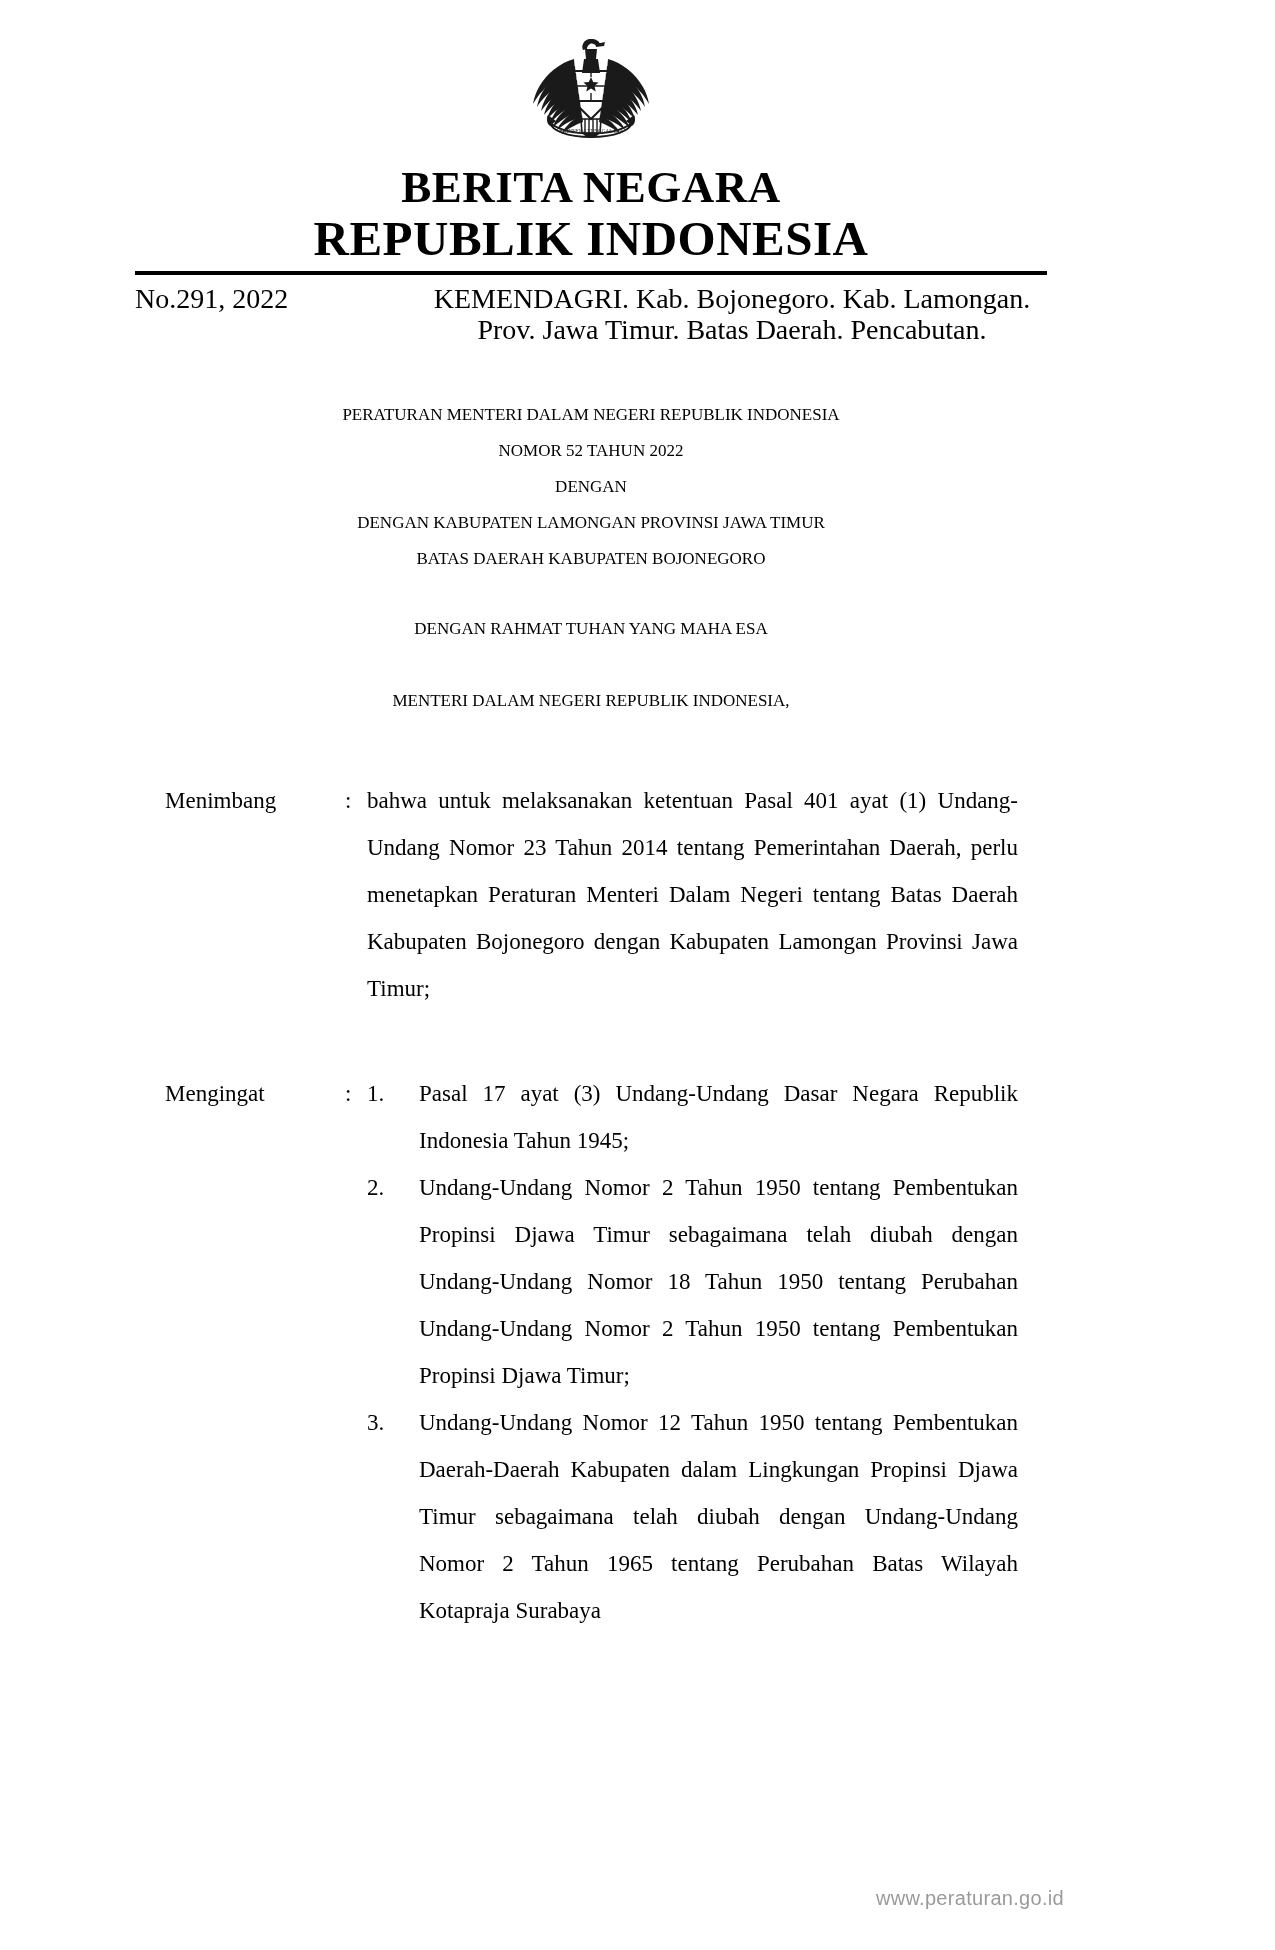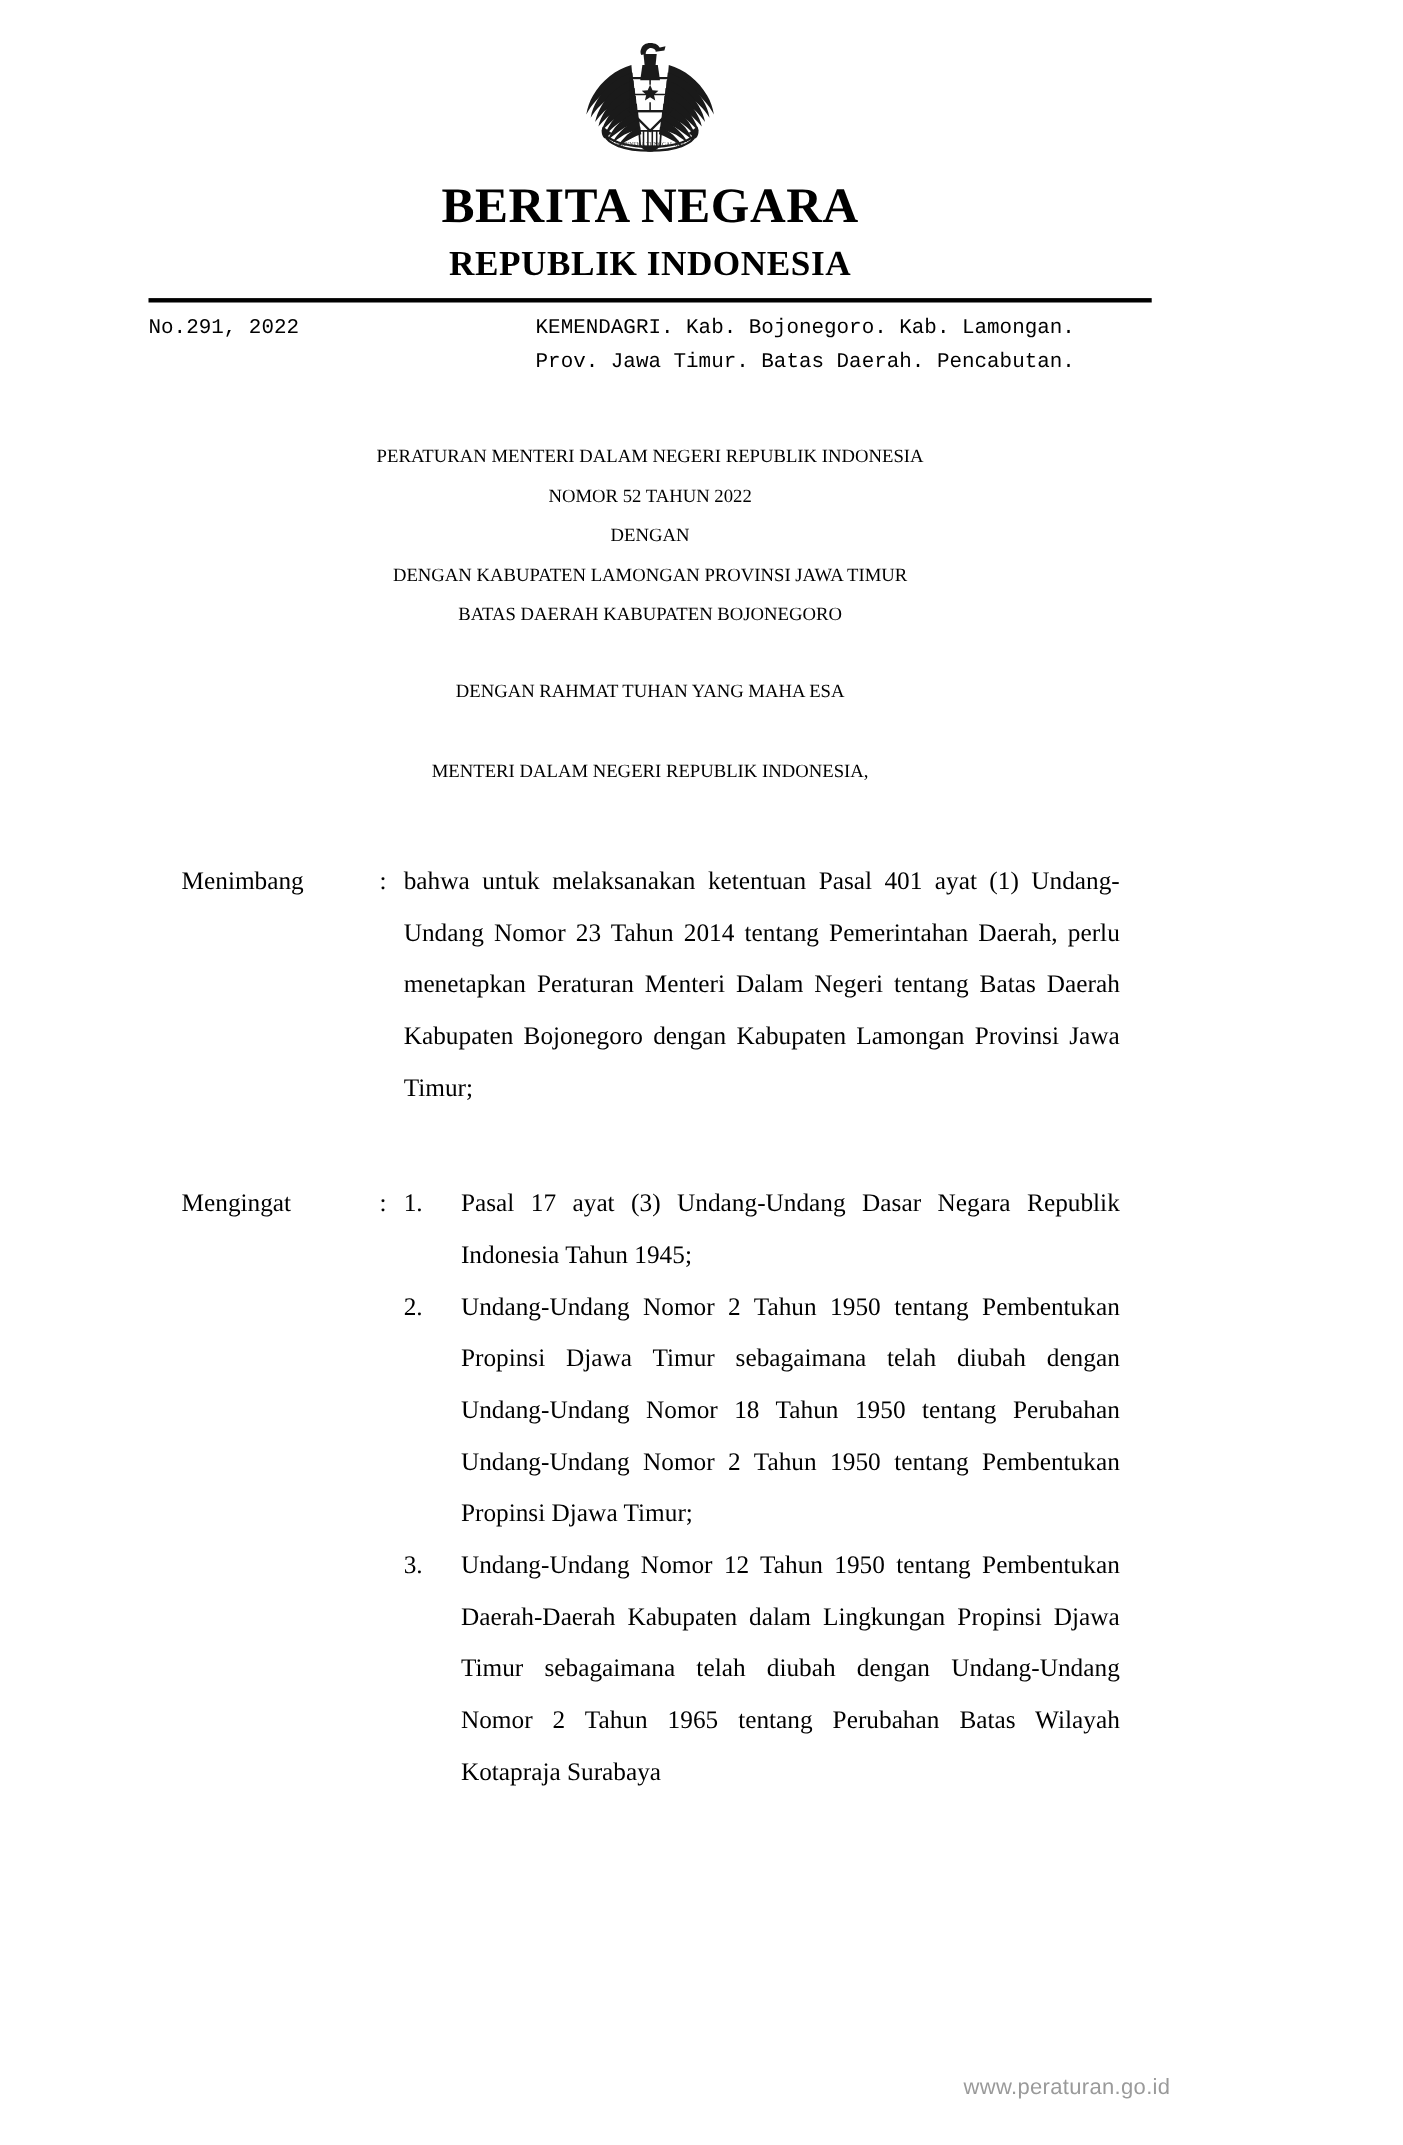--- a/index.html
+++ b/index.html
@@ -45,37 +45,36 @@
     font-family: "Liberation Serif", "DejaVu Serif", serif;
     font-weight: bold;
     letter-spacing: 0.5px;
   }
   .masthead .line1 {
     font-size: 45px;
     line-height: 52px;
     margin-top: 6px;
   }
   .masthead .line2 {
-    font-size: 32px;
+    font-size: 49px;
     line-height: 52px;
   }
 
   .rule {
     height: 4px;
     background: #000;
     margin: 6px 118px 0 118px;
   }
 
   
   .header-row {
     display: flex;
     margin: 8px 118px 0 118px;
-    font-size: 19px;
+    font-size: 28px;
     line-height: 31px;
-    font-family: Liberation Mono, monospace;
   }
   .header-no {
     width: 282px;
     flex: 0 0 282px;
     text-align: left;
     white-space: nowrap;
   }
   .header-subject {
     flex: 1 1 auto;
     text-align: center;

